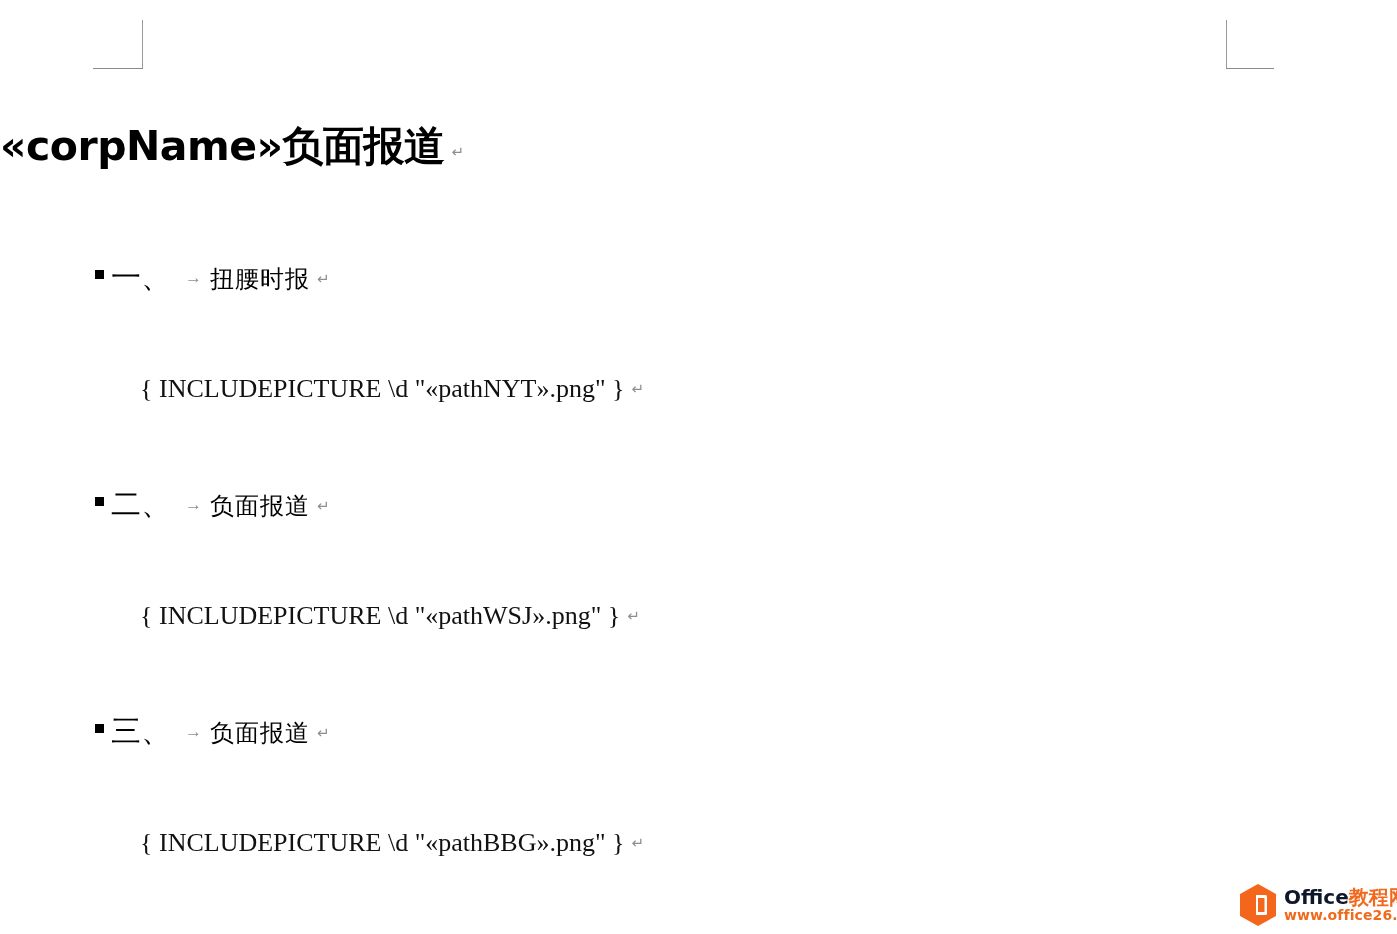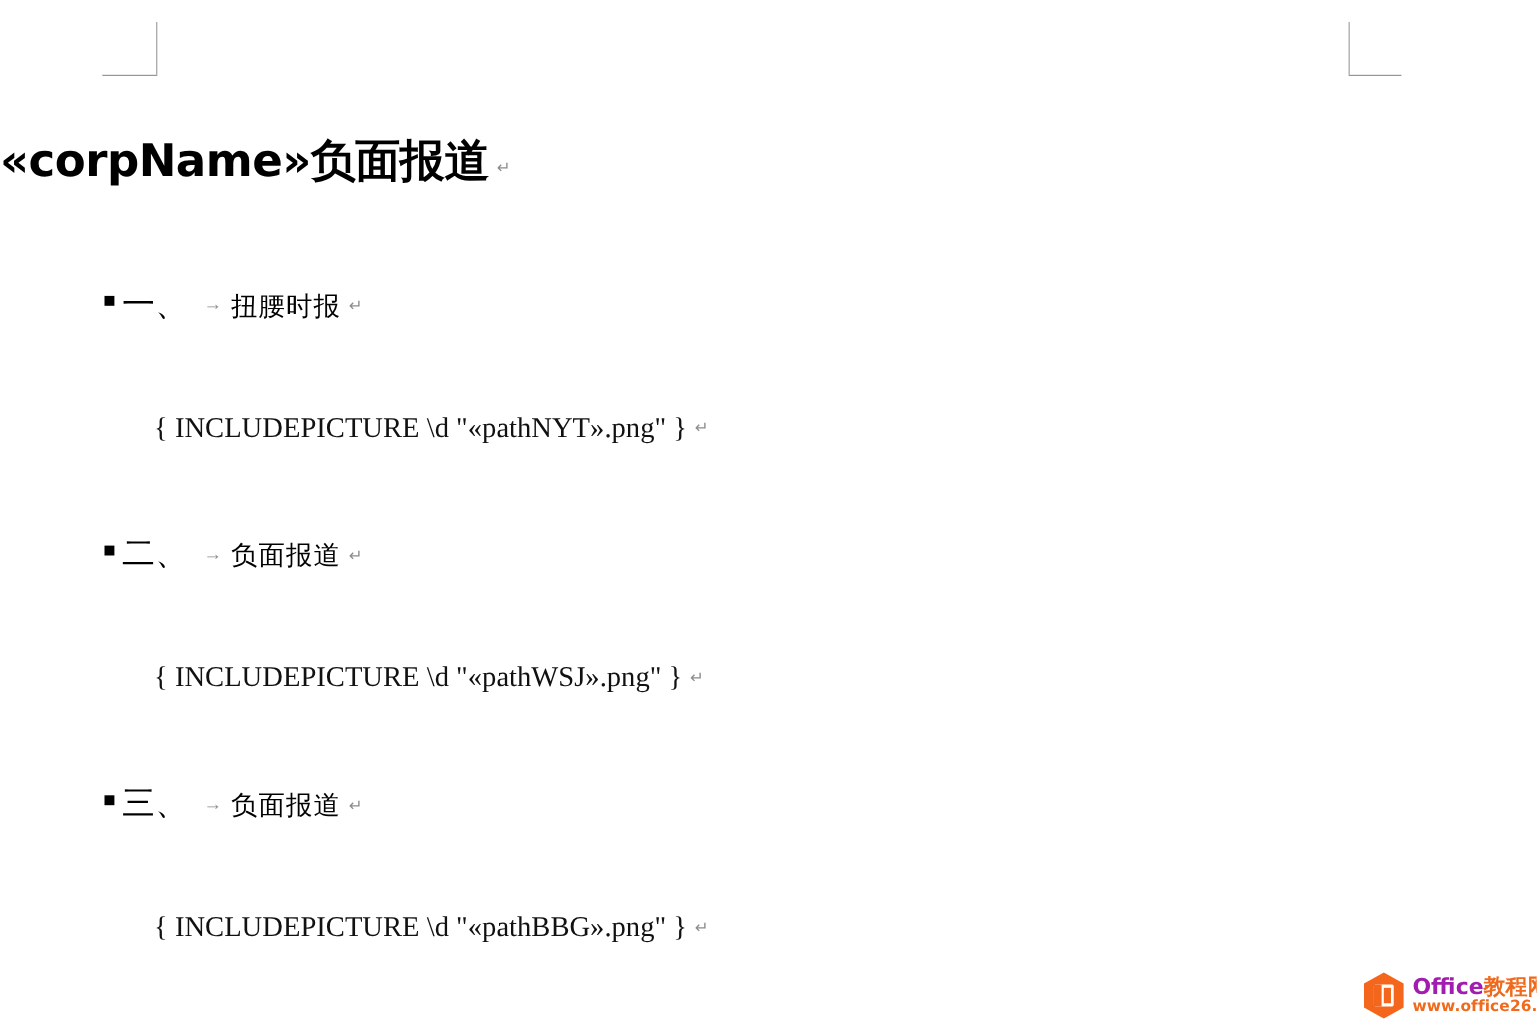--- a/index.html
+++ b/index.html
@@ -148,21 +148,21 @@
     flex-direction: column;
     justify-content: center;
     line-height: 1.05;
   }
   .wm-line1 {
     font-family: "DejaVu Sans", "Liberation Sans", sans-serif;
     font-weight: 700;
     font-size: 20px;
     white-space: nowrap;
   }
-  .wm-office { color: #a21caf; }
+  .wm-office { color: #0f172a; }
   .wm-cn     { color: #f06a1e; }
   .wm-line2 {
     font-family: "DejaVu Sans", "Liberation Sans", sans-serif;
     font-weight: 700;
     font-size: 14px;
     color: #f06a1e;
     letter-spacing: 0.1px;
     white-space: nowrap;
   }
 </style>

